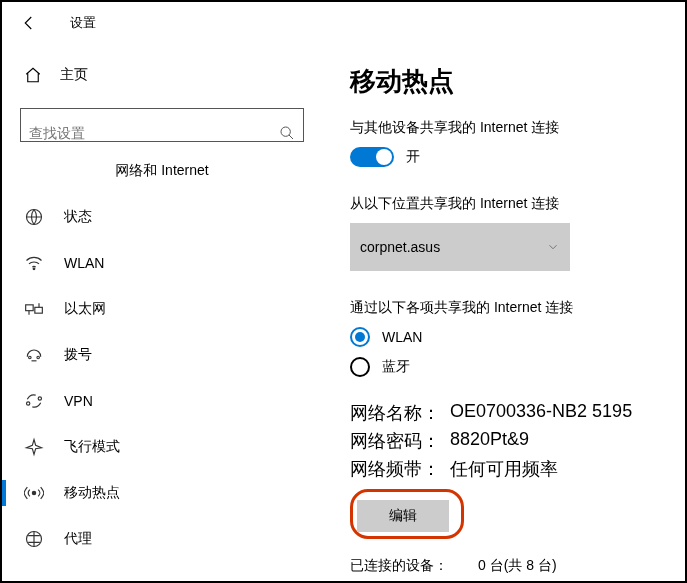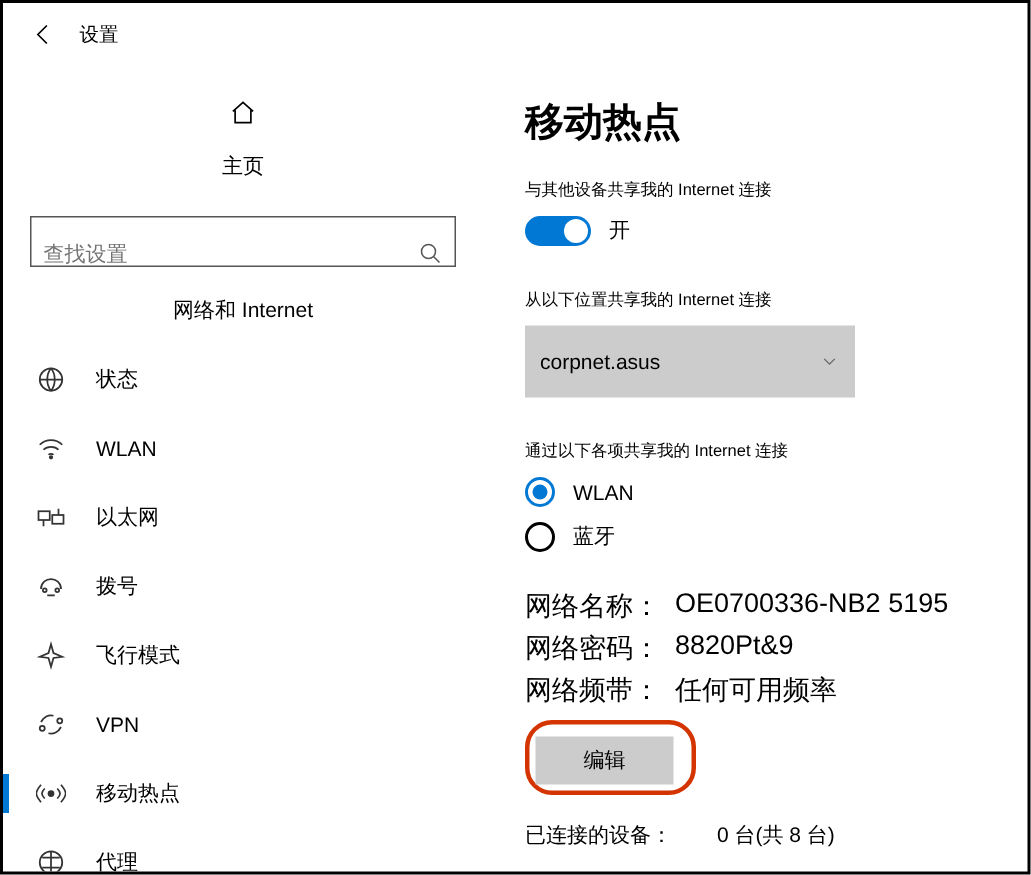--- a/index.html
+++ b/index.html
@@ -11,31 +11,30 @@
       width: 687px;
       height: 583px;
       border: 2px solid #000;
       overflow: hidden;
       position: relative;
     }
     .header {
       display: flex;
       align-items: flex-start;
       padding: 12px 18px 8px 18px;
-      gap: 15px;
+      gap: 32px;
     }
     .back-arrow { width:18px; height:18px; stroke:#000; stroke-width:1.5; fill:none; cursor:pointer;}
     .header-title { font-size: 13px; }
     .layout { display: flex; height: calc(100% - 40px); }
     .sidebar { width: 320px; padding: 20px 0 0 0; }
     .home-row {
-      display:flex; align-items:center; gap:18px;
+      display:flex; gap:18px;
       padding: 6px 22px; margin-bottom: 18px;
       cursor:pointer;
-      flex-direction:column;
     }
     .home-icon { width:18px; height:18px; stroke:#000; stroke-width:1.5; fill:none;}
     .search-box {
       margin: 0 18px 20px 18px;
       border: 1px solid #555;
       display:flex; align-items:flex-end;
       height: 34px; padding: 0 8px;
     }
     .search-input {
       border:none; outline:none; flex:1; font-size:14px;
@@ -49,21 +48,21 @@
       padding: 13px 22px; cursor:pointer;
       position:relative;
     }
     .nav-item.active::before {
       content:""; position:absolute; left:0; top:10px; bottom:10px;
       width:4px; background:#0078d4;
     }
     .nav-icon { width:20px; height:20px; stroke:#333; stroke-width:1.4; fill:none;}
     .main { flex:1; padding: 24px 24px 0 28px; overflow:hidden; }
     .page-title { font-size:26px; font-weight:600; margin-bottom: 20px; }
-    .section-label { font-size:11px; margin-bottom: 10px; }
+    .section-label { font-size:14px; margin-bottom: 10px; }
     .toggle-row { display:flex; align-items:center; gap:12px; margin-bottom:28px; }
     .toggle {
       width:44px; height:20px; border-radius:10px; background:#0078d4;
       position:relative; cursor:pointer;
     }
     .toggle::after {
       content:""; position:absolute; right:2px; top:2px;
       width:16px; height:16px; border-radius:50%; background:#fff;
     }
     .dropdown {
@@ -147,31 +146,31 @@
         <svg class="nav-icon" viewBox="0 0 24 24">
             <path d="M4 14 C4 9 8 6 12 6 C16 6 20 9 20 14"></path>
             <circle cx="7" cy="15" r="1.5"></circle>
             <circle cx="17" cy="15" r="1.5"></circle>
             <path d="M9 19 H15"></path>
           </svg>
         <span>拨号</span>
       </div>
       <div class="nav-item">
         <svg class="nav-icon" viewBox="0 0 24 24">
-            <path d="M12 3 L14 10 L21 13 L14 14 L12 21 L10 14 L3 13 L10 10 Z"></path>
-          </svg>
-        <span>飞行模式</span>
-      </div>
-      <div class="nav-item">
-        <svg class="nav-icon" viewBox="0 0 24 24">
             <path d="M4 10 C6 6 10 4 14 5 M20 14 C18 18 14 20 10 19"></path>
             <circle cx="5" cy="15" r="2"></circle>
             <circle cx="19" cy="9" r="2"></circle>
           </svg>
         <span>VPN</span>
+      </div>
+      <div class="nav-item">
+        <svg class="nav-icon" viewBox="0 0 24 24">
+            <path d="M12 3 L14 10 L21 13 L14 14 L12 21 L10 14 L3 13 L10 10 Z"></path>
+          </svg>
+        <span>飞行模式</span>
       </div>
       <div class="nav-item active">
         <svg class="nav-icon" viewBox="0 0 24 24">
             <circle cx="12" cy="12" r="2" fill="#333"></circle>
             <path d="M7 8 C4 11 4 13 7 16 M17 8 C20 11 20 13 17 16 M4 5 C-1 11 -1 13 4 19 M20 5 C25 11 25 13 20 19"></path>
           </svg>
         <span>移动热点</span>
       </div>
       <div class="nav-item">
         <svg class="nav-icon" viewBox="0 0 24 24">

